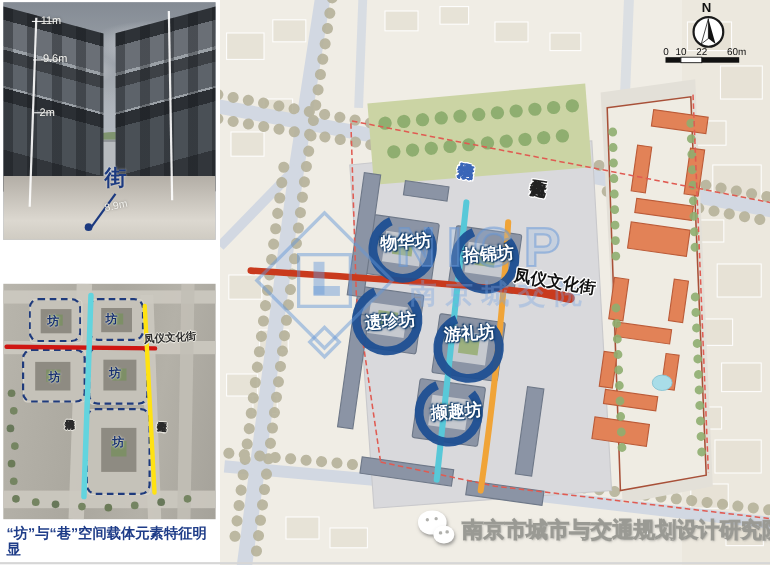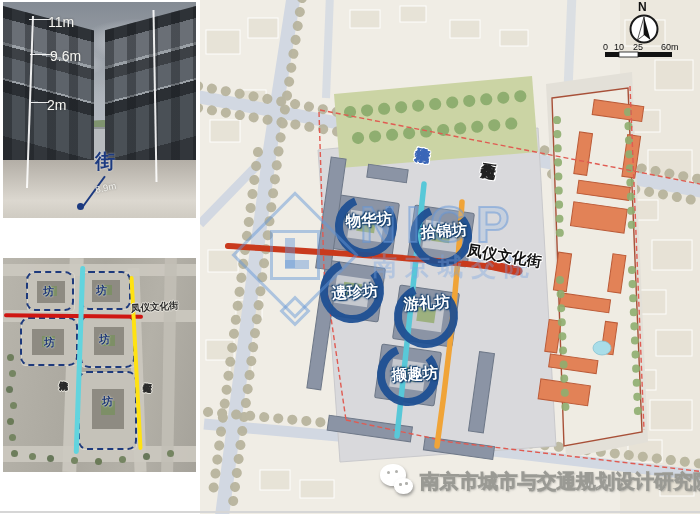--- a/index.html
+++ b/index.html
@@ -18,21 +18,21 @@
   .bldg{position:absolute;top:4px;width:47%;height:168px;
         background-image:
           repeating-linear-gradient(90deg, rgba(20,23,27,.38) 0 9px, transparent 9px 22px),
           linear-gradient(#2e3237 0 12px,#6a6f76 12px 36px,#9aa0a6 36px 39px,#3d4146 39px 50px,
                           #5d636a 50px 72px,#9aa0a6 72px 74px,#2b2f34 74px 86px,#4a5056 86px 130px,#32363b 130px 100%);}
   .bl{left:0;transform:skewY(15deg);transform-origin:0 0;}
   .br{right:0;transform:skewY(-15deg);transform-origin:100% 0;}
   .pave{position:absolute;left:0;bottom:0;width:100%;height:58px;
         background:linear-gradient(#b3aea6,#dcd8d0 70%,#cfcbc2);}
   .pole{position:absolute;background:#fff;opacity:.9;}
-  .dim{position:absolute;color:#f6f6f2;font-size:14px;text-shadow:0 0 2px rgba(60,60,60,.7);white-space:nowrap;margin-left:11px;}
+  .dim{position:absolute;color:#f6f6f2;font-size:10px;text-shadow:0 0 2px rgba(60,60,60,.7);white-space:nowrap;}
   .jie{position:absolute;left:92px;top:146px;font-size:20px;font-weight:bold;color:#1c3a80;
        text-shadow:0 0 2px rgba(255,255,255,.65);}
   .street-line{position:absolute;left:71px;top:189px;width:39px;height:2px;background:#1c3a80;transform:rotate(126deg);}
   .street-dot{position:absolute;left:74px;top:201px;width:7px;height:7px;border-radius:50%;background:#1c3a80;}
   .d89{position:absolute;left:92px;top:180px;color:#f3f3ee;font-size:9.5px;transform:rotate(-12deg);
        text-shadow:0 0 2px rgba(70,70,70,.6);}
 
   .cap{position:absolute;left:6px;width:187px;margin:0;font-size:13px;font-weight:bold;color:#1e3c88;line-height:15px;}
   .cap1{top:222px;}
   .cap2{top:477px;}
@@ -158,20 +158,21 @@
     <div class="aline" style="left:131px;top:18px;width:4px;height:174px;background:#ffe212;transform:rotate(-3deg);"></div>
 
     <span class="alab" style="left:128px;top:43px;font-size:9.5px;transform:rotate(-4deg);">凤仪文化街</span>
     <span class="alab vert" style="left:54px;top:116px;font-size:9px;transform:rotate(2deg);">渔水风情街</span>
     <span class="alab vert" style="left:138px;top:118px;font-size:9px;transform:rotate(4deg);">奇趣化石街</span>
 
     <i class="atree" style="left:8px;top:192px;"></i>
     <i class="atree2" style="left:4px;top:96px;"></i>
   </section>
 
+  <p class="cap cap2">“坊”与“巷”空间载体元素特征明显</p>
 
   <div class="mapwrap">
     <svg class="mapsvg" width="500" height="514" viewBox="0 0 500 514">
       <rect x="0" y="0" width="500" height="514" fill="#f0ede5"></rect>
       <rect x="420" y="0" width="80" height="514" fill="#ece8de"></rect>
       <g opacity="0.9" fill="#e7e2d6" stroke="#ffffff" stroke-width="1">
         <rect x="425" y="20" width="40" height="26"></rect>
           <rect x="455" y="60" width="38" height="30"></rect>
         <rect x="430" y="110" width="30" height="22"></rect>
           <rect x="448" y="150" width="44" height="34"></rect>
@@ -321,21 +322,21 @@
 
     <span class="badge-lab" style="left:121px;top:210px;">物华坊</span>
     <span class="badge-lab" style="left:196px;top:221px;">拾锦坊</span>
     <span class="badge-lab" style="left:107px;top:282px;">遗珍坊</span>
     <span class="badge-lab" style="left:179px;top:293px;">游礼坊</span>
     <span class="badge-lab" style="left:167px;top:364px;">撷趣坊</span>
 
     <span class="lbl-n">N</span>
     <span class="tick" style="left:403px;">0</span>
     <span class="tick" style="left:414px;">10</span>
-    <span class="tick" style="left:433px;">25</span>
+    <span class="tick" style="left:433px;">22</span>
     <span class="tick" style="left:461px;">60m</span>
 
     <div class="wx">
       <div class="wx-b" style="left:0;top:4px;width:26px;height:22px;">
         <i class="wx-eye" style="left:7px;top:7px;"></i>
         <i class="wx-eye" style="left:15px;top:6px;"></i>
       </div>
       <div class="wx-b" style="left:14px;top:18px;width:19px;height:16px;">
         <i class="wx-eye" style="left:5px;top:5px;width:2.5px;height:2.5px;"></i>
         <i class="wx-eye" style="left:11px;top:4px;width:2.5px;height:2.5px;"></i>

